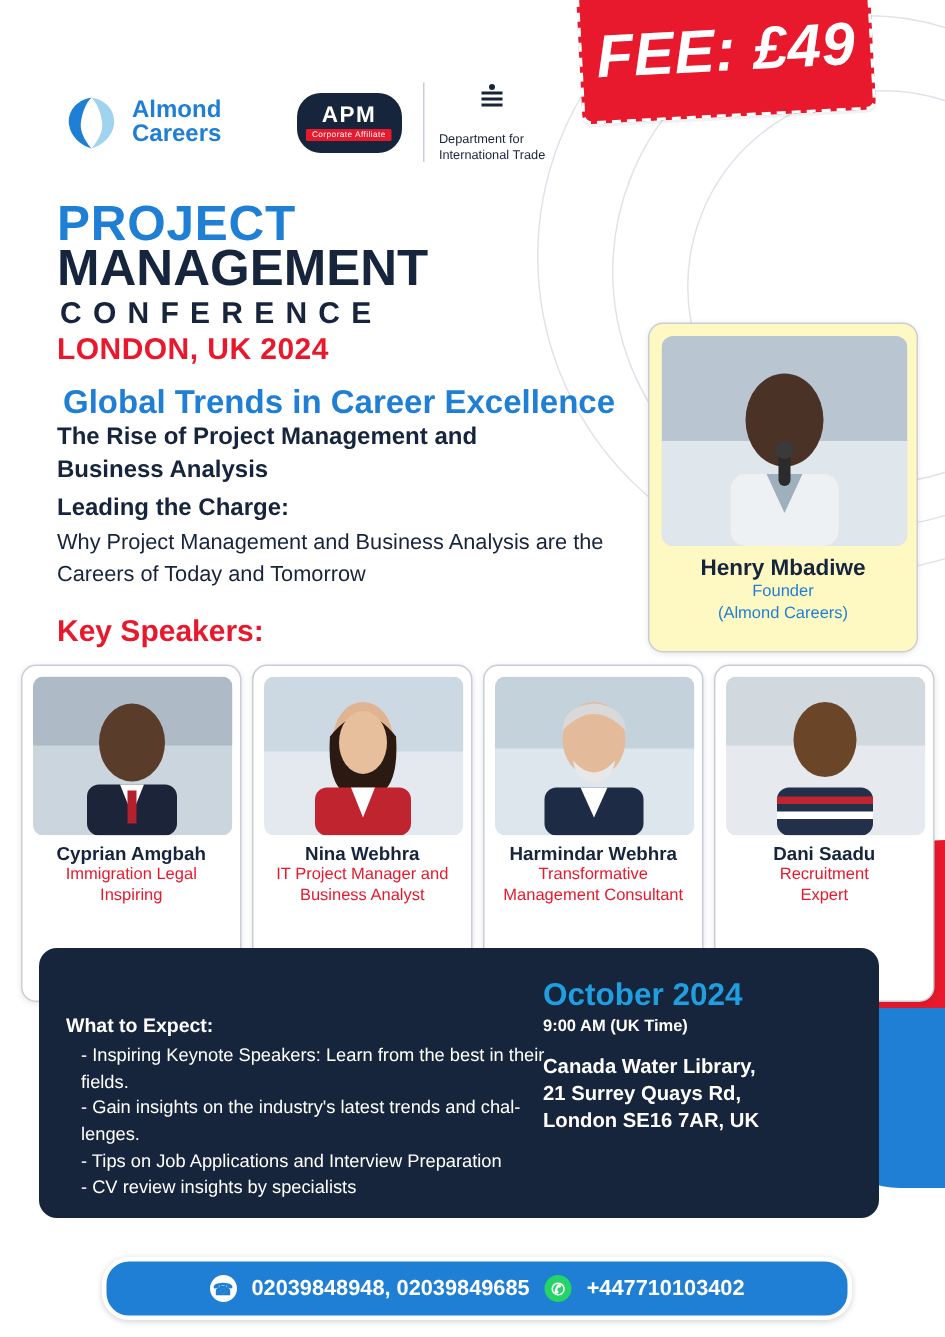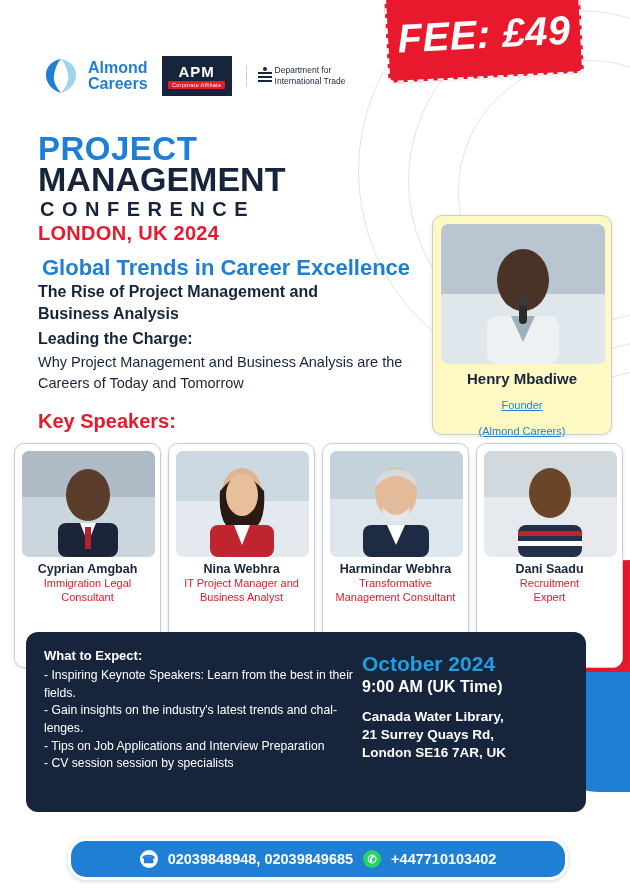--- a/index.html
+++ b/index.html
@@ -33,24 +33,24 @@
   }
   .fee-badge span{color:#fff;font-weight:bold;font-size:40px;letter-spacing:.5px;font-style:italic;}
 
   
   .logos{position:absolute;left:40px;top:55px;display:flex;align-items:center;gap:14px;}
   .logo-almond{display:flex;align-items:center;gap:6px;}
   .almond-mark{width:42px;height:42px;position:relative;}
   .almond-text{line-height:1.0;}
   .almond-text .l1{color:#1f7fd4;font-size:16px;font-weight:bold;}
   .almond-text .l2{color:#1f7fd4;font-size:16px;font-weight:bold;}
-  .apm-box{width:70px;height:40px;background:#16243c;border-radius:0;color:#fff;display:flex;flex-direction:column;align-items:center;justify-content:center;}
+  .apm-box{width:70px;height:40px;background:#16243c;border-radius:16px;color:#fff;display:flex;flex-direction:column;align-items:center;justify-content:center;margin-left:36px;}
   .apm-box .apm-main{font-size:15px;font-weight:bold;letter-spacing:1px;line-height:1;}
   .apm-box .apm-sub{font-size:5.5px;background:#e8192c;padding:1px 4px;margin-top:2px;border-radius:1px;letter-spacing:.3px;}
-  .dit{display:flex;align-items:center;gap:2px;border-left:1px solid #c9ced6;padding-left:10px;}
+  .dit{display:flex;align-items:center;gap:12px;border-left:1px solid #c9ced6;padding-left:10px;flex-direction:column;}
   .crown{width:16px;height:20px;}
   .dit-text{font-size:8.5px;line-height:1.25;color:#16243c;}
 
   
   .t-project{position:absolute;left:38px;top:130px;font-size:33px;font-weight:bold;color:#1f7fd4;letter-spacing:.5px;}
   .t-management{position:absolute;left:38px;top:160px;font-size:34px;font-weight:bold;color:#16243c;letter-spacing:0px;}
   .t-conference{position:absolute;left:40px;top:198px;font-size:20px;font-weight:bold;color:#16243c;letter-spacing:7.5px;}
   .t-london{position:absolute;left:38px;top:222px;font-size:20px;font-weight:bold;color:#e8192c;letter-spacing:.3px;}
 
   .sub1{position:absolute;left:42px;top:255px;font-size:22px;font-weight:bold;color:#1f7fd4;}
@@ -63,50 +63,50 @@
   
   .feat-card{
     position:absolute;right:18px;top:215px;width:180px;height:220px;
     background:#fef9c3;border:1px solid #c9ced6;border-radius:10px;
     box-shadow:0 1px 4px rgba(0,0,0,.10);
     padding:8px;box-sizing:border-box;
     text-align:center;
   }
   .feat-photo{width:164px;height:140px;border-radius:8px;overflow:hidden;position:relative;}
   .feat-name{font-size:15px;font-weight:bold;margin-top:6px;color:#16243c;}
-  .feat-role{font-size:11px;color:#1f7fd4;line-height:1.25;margin-top:12px;text-decoration:underline;}
+  .feat-role{font-size:11px;color:#1f7fd4;line-height:1.25;margin-top:1px;}
 
   
   .sp-row{position:absolute;left:14px;top:443px;display:flex;gap:7px;}
   .sp-card{
     width:147px;height:225px;background:#fff;border:1px solid #c9ced6;border-radius:10px;
     box-shadow:0 1px 4px rgba(0,0,0,.10);
     padding:7px;box-sizing:border-box;text-align:center;
   }
   .sp-photo{width:133px;height:106px;border-radius:7px;overflow:hidden;position:relative;}
   .sp-name{font-size:12.5px;font-weight:bold;margin-top:5px;color:#16243c;}
   .sp-role{font-size:11px;color:#e8192c;line-height:1.2;margin-top:1px;}
 
   
   .panel{
     position:absolute;left:26px;top:632px;width:560px;height:180px;
     background:#16243c;border-radius:12px;color:#fff;box-sizing:border-box;
     padding:16px 18px;
   }
-  .panel .what-title{font-size:13px;font-weight:bold;margin-bottom:4px;}
+  .panel .what-title{font-size:13px;font-weight:bold;margin-bottom:4px;margin-top:28px;}
   .panel .what-list{font-size:12.2px;line-height:1.45;width:330px;}
-  .panel .what-list div{margin-bottom:0px;}
+  .panel .what-list div{margin-bottom:0px;margin-left:10px;}
   .panel .enquiry{
     position:absolute;left:0;bottom:10px;width:100%;text-align:center;font-size:12.5px;
   }
   .panel .enquiry b{font-weight:bold;}
   .enq-label{color:#ffffff;}
   .date-block{position:absolute;right:24px;top:20px;width:200px;}
   .date-big{color:#1f9fe0;font-size:21px;font-weight:bold;line-height:1.12;}
-  .date-time{color:#ffffff;font-size:16px;font-weight:bold;margin-top:2px;}
+  .date-time{color:#ffffff;font-size:11px;font-weight:bold;margin-top:2px;}
   .venue{color:#ffffff;font-size:13.5px;font-weight:bold;line-height:1.35;margin-top:12px;}
 
   
   .contact-bar{
     position:absolute;left:68px;top:838px;width:494px;height:36px;
     background:#1f7fd4;border-radius:18px;border:3px solid #fff;
     box-shadow:0 1px 4px rgba(0,0,0,.18);
     display:flex;align-items:center;justify-content:center;gap:10px;
     color:#fff;font-size:14.5px;font-weight:bold;
   }
@@ -205,21 +205,21 @@
           <rect width="133" height="106" fill="#cbd5dd"></rect>
           <rect x="0" y="0" width="133" height="46" fill="#aebbc6"></rect>
           <ellipse cx="66" cy="44" rx="22" ry="26" fill="#5a3c2b"></ellipse>
           <rect x="36" y="72" width="60" height="34" rx="8" fill="#1b2438"></rect>
           <path d="M58 72 L66 92 L74 72 Z" fill="#ffffff"></path>
           <rect x="63" y="76" width="6" height="22" fill="#b3212c"></rect>
         </svg>
       </div>
       <div class="sp-name">Cyprian Amgbah</div>
       <div class="sp-role">Immigration Legal</div>
-      <div class="sp-role">Consultant</div>
+      <div class="sp-role">Inspiring</div>
     </div>
 
     <div class="sp-card">
       <div class="sp-photo">
         <svg class="ph" viewBox="0 0 133 106" preserveAspectRatio="none">
           <rect width="133" height="106" fill="#e3e9ee"></rect>
           <rect x="0" y="0" width="133" height="50" fill="#cdd9e2"></rect>
           <ellipse cx="66" cy="42" rx="20" ry="25" fill="#e0b392"></ellipse>
           <path d="M44 40 q22 -28 44 0 q2 30 -10 38 q-12 6 -24 0 q-12 -8 -10 -38 Z" fill="#2b1a12"></path>
           <ellipse cx="66" cy="44" rx="16" ry="21" fill="#e8bf9c"></ellipse>
@@ -266,21 +266,21 @@
     </div>
 
   </div>
 
   <div class="panel">
     <div class="what-title">What to Expect:</div>
     <div class="what-list">
       <div>-  Inspiring Keynote Speakers: Learn from the best in their fields.</div>
       <div>-  Gain insights on the industry's latest trends and chal-lenges.</div>
       <div>-  Tips on Job Applications and Interview Preparation</div>
-      <div>-  CV session session by specialists</div>
+      <div>-  CV review insights by specialists</div>
     </div>
 
     <div class="date-block">
       <div class="date-big">October 2024</div>
       <div class="date-time">9:00 AM (UK Time)</div>
       <div class="venue">
         <div>Canada Water Library,</div>
         <div>21 Surrey Quays Rd,</div>
         <div>London SE16 7AR, UK</div>
       </div>

